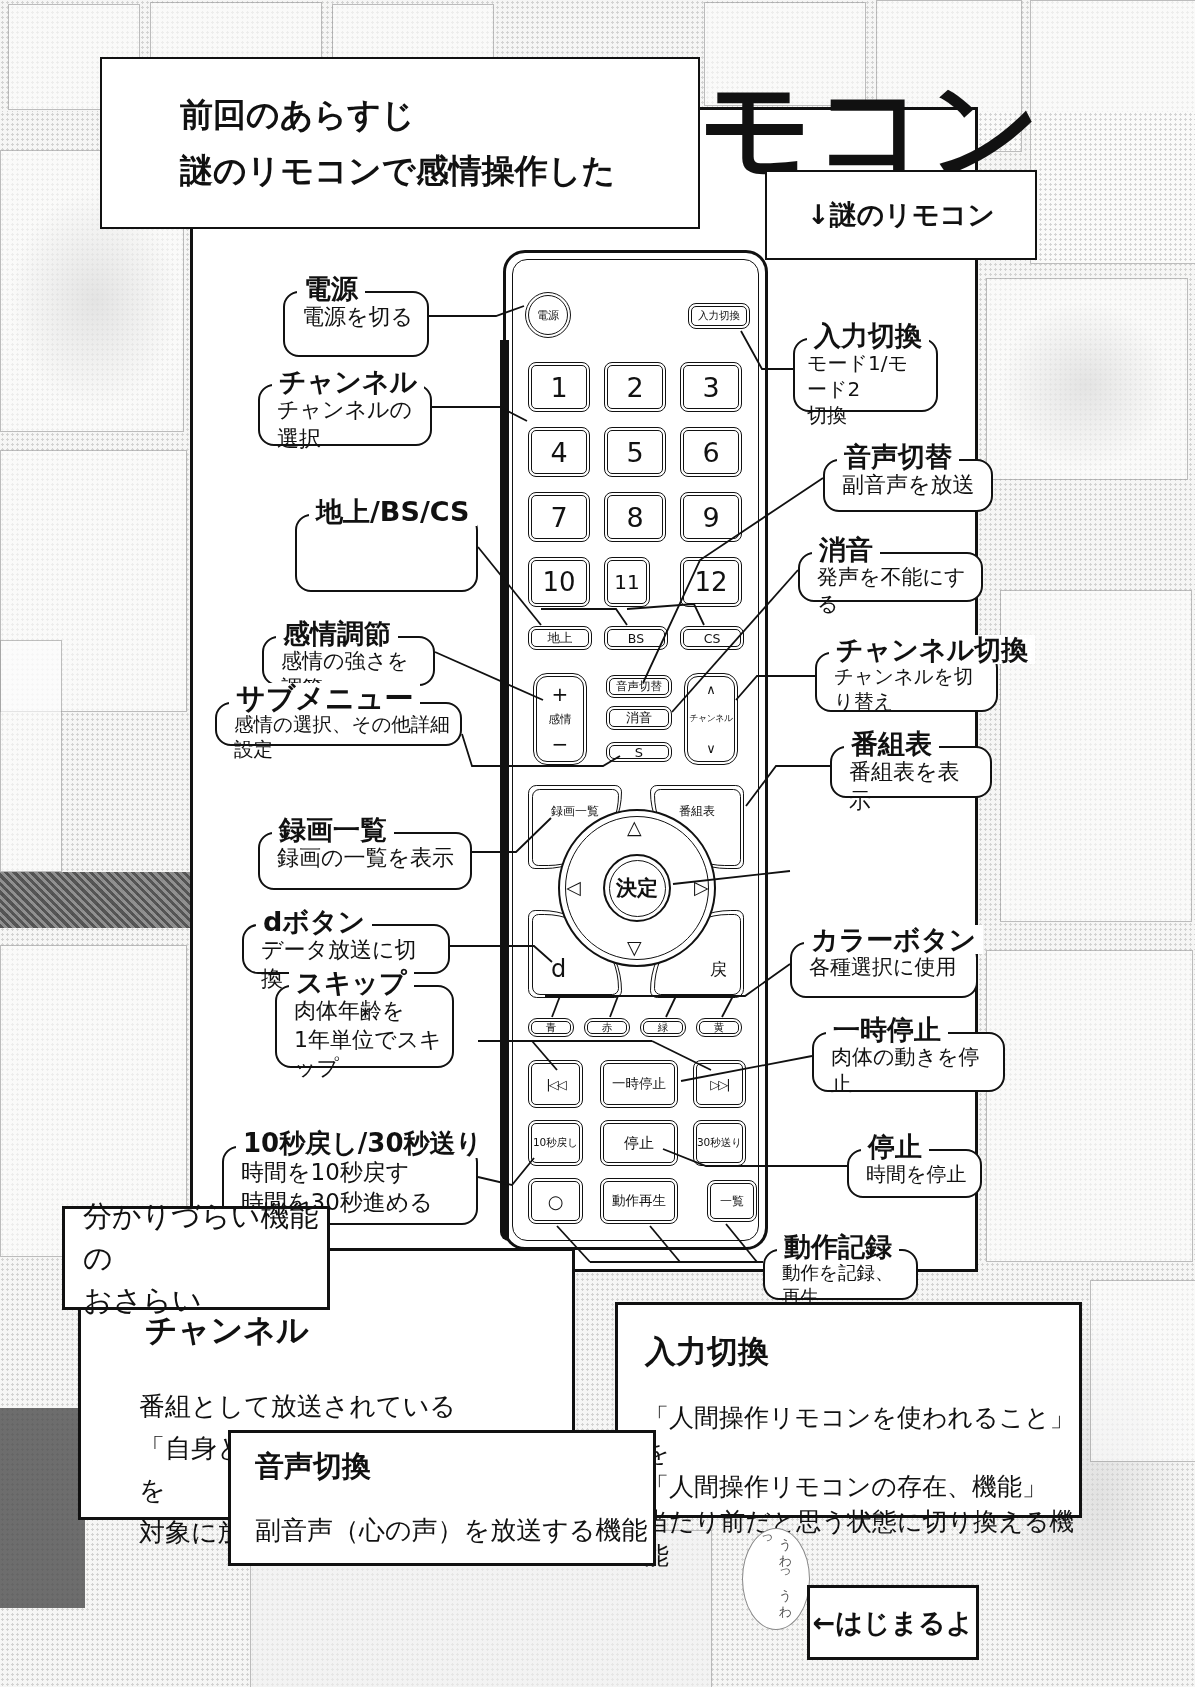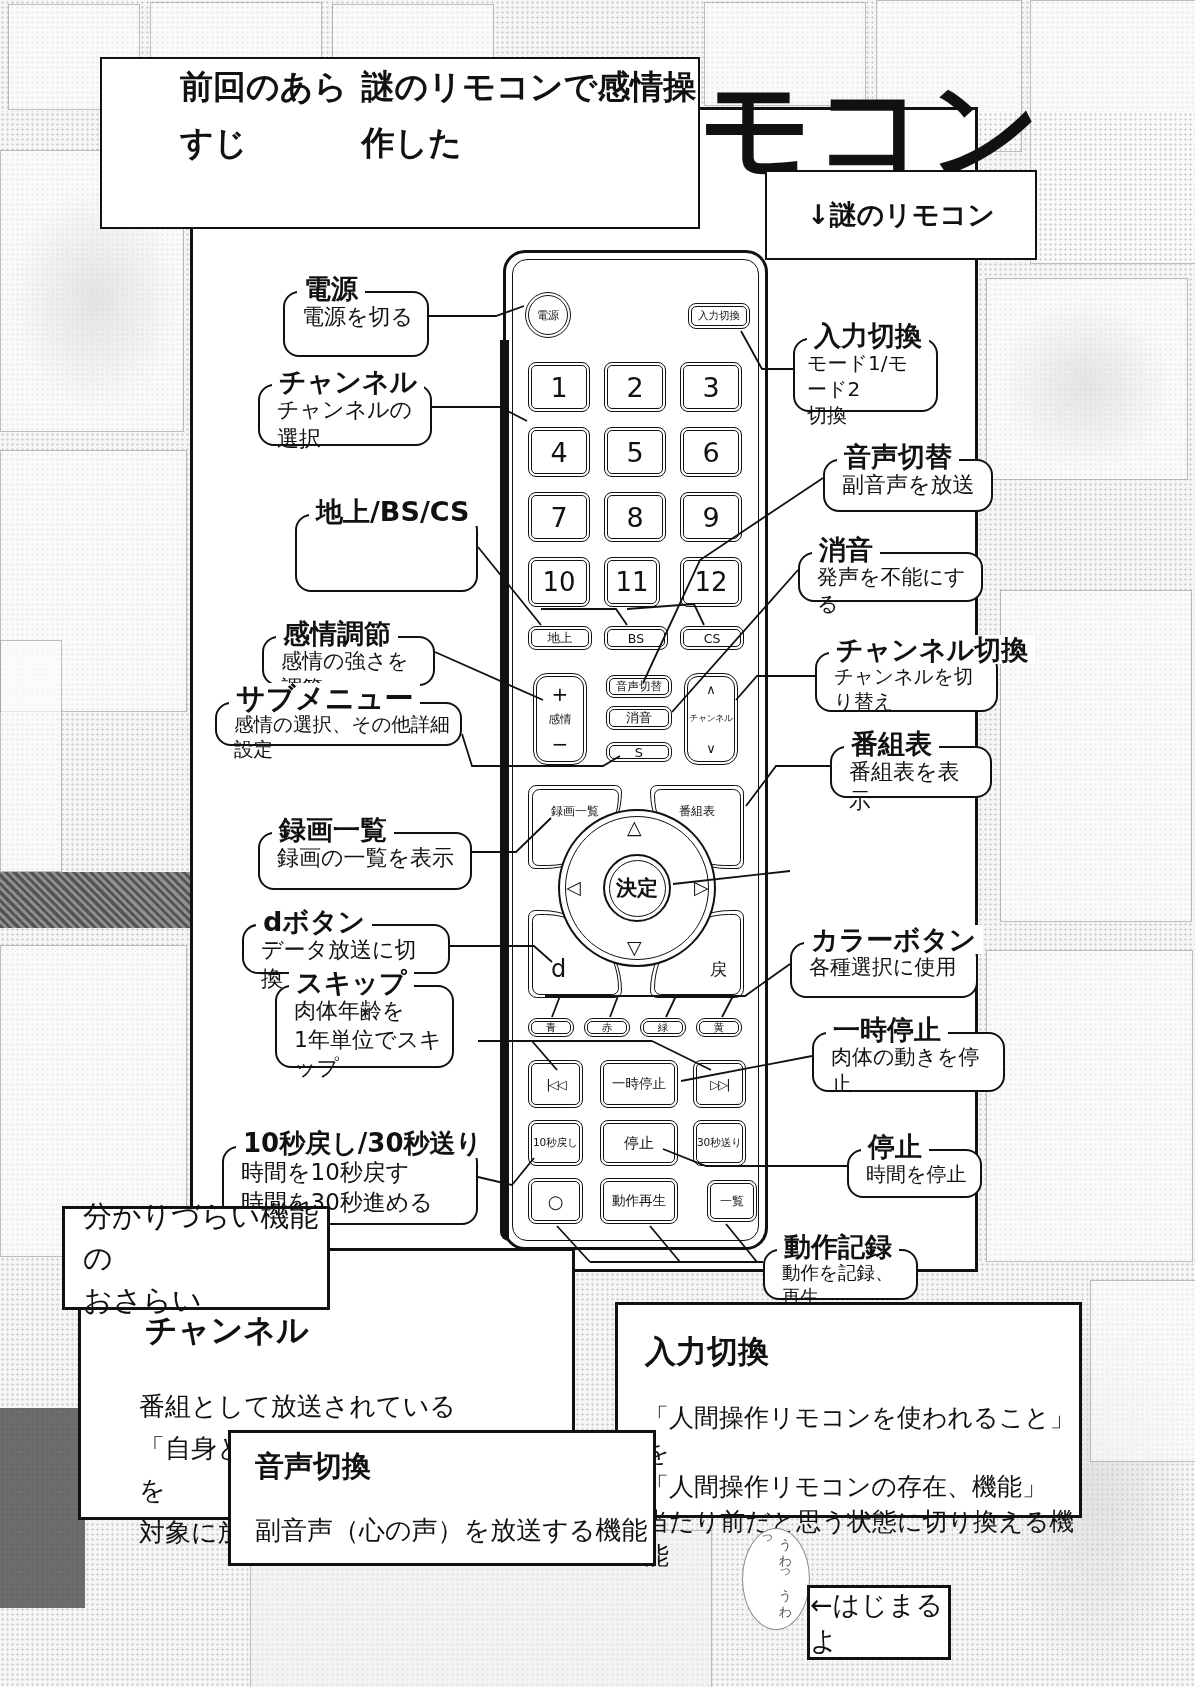--- a/index.html
+++ b/index.html
@@ -11,21 +11,21 @@
   .frame{border:1.5px solid #9a9a9a;background:#fdfdfd;}
   .blob{background:radial-gradient(closest-side,#d6d6d6,transparent);}
   .hatch{background:repeating-linear-gradient(45deg,#2e2e2e 0 3px,#777 3px 6px);}
   .dark{background:#4b4b4b;}
 
   
   .panel{position:absolute;left:190px;top:107px;width:788px;height:1165px;background:#fff;border:3px solid #111;box-sizing:border-box;}
   .bigtitle{position:absolute;left:585px;top:62px;font-size:110px;font-weight:bold;line-height:1.2;letter-spacing:2px;}
 
   .recapbox{position:absolute;left:100px;top:57px;width:600px;height:172px;background:#fff;border:2.5px solid #111;box-sizing:border-box;
-    display:flex;flex-direction:row;justify-content:center;padding-left:78px;font-size:33px;line-height:1.7;font-weight:600;}
+    display:flex;flex-direction:column;justify-content:center;padding-left:78px;font-size:33px;line-height:1.7;font-weight:600;}
   .mysterybox{position:absolute;left:765px;top:170px;width:272px;height:90px;background:#fff;border:2.5px solid #111;box-sizing:border-box;
     display:flex;align-items:center;justify-content:center;font-size:27px;font-weight:600;}
 
   
   .remote{position:absolute;left:503px;top:250px;width:265px;height:1000px;border:3px solid #111;border-radius:22px;background:#fff;box-sizing:border-box;}
   .remote::after{content:"";position:absolute;inset:6px;border:1.5px solid #111;border-radius:15px;pointer-events:none;}
   .lbar{position:absolute;left:500px;top:340px;width:9px;height:901px;background:#111;border-radius:0 0 0 10px;}
 
   .btn{position:absolute;background:#fff;border:1.6px solid #111;border-radius:8px;box-sizing:border-box;
        display:flex;align-items:center;justify-content:center;text-align:center;}
@@ -128,21 +128,21 @@
     </div>
   <div class="btn" style="left:604px;top:492px;width:62px;height:50px;font-size:27px;">
       <span>8</span>
     </div>
   <div class="btn" style="left:680px;top:492px;width:62px;height:50px;font-size:27px;">
       <span>9</span>
     </div>
   <div class="btn" style="left:528px;top:557px;width:62px;height:50px;font-size:26px;">
       <span>10</span>
     </div>
-  <div class="btn" style="left:604px;top:557px;width:56px;height:50px;font-size:26px;">
+  <div class="btn" style="left:604px;top:557px;width:46px;height:50px;font-size:20px;">
       <span>11</span>
     </div>
   <div class="btn" style="left:680px;top:557px;width:62px;height:50px;font-size:26px;">
       <span>12</span>
     </div>
 
   <div class="btn" style="left:528px;top:626px;width:64px;height:24px;font-size:12.5px;">
       <span>地上</span>
     </div>
   <div class="btn" style="left:604px;top:626px;width:64px;height:24px;font-size:12.5px;">
@@ -412,17 +412,17 @@
 
   <div class="bbox" style="left:228px;top:1430px;width:428px;height:136px;">
     <div class="bt" style="position:absolute;left:24px;top:14px;font-size:29px;">音声切換</div>
     <div style="position:absolute;left:24px;top:80px;font-size:26px;">副音声（心の声）を放送する機能</div>
   </div>
 
   <div class="bubble">
       <span>うわっうわっ</span>
     </div>
 
-  <div class="bbox" style="left:807px;top:1585px;width:144px;height:75px;display:flex;align-items:center;justify-content:center;font-size:27px;font-weight:400;">
+  <div class="bbox" style="left:807px;top:1585px;width:172px;height:75px;display:flex;align-items:center;justify-content:center;font-size:27px;font-weight:700;">
     <span>←はじまるよ</span>
   </div>
 
 </div>
 
 </body></html>

